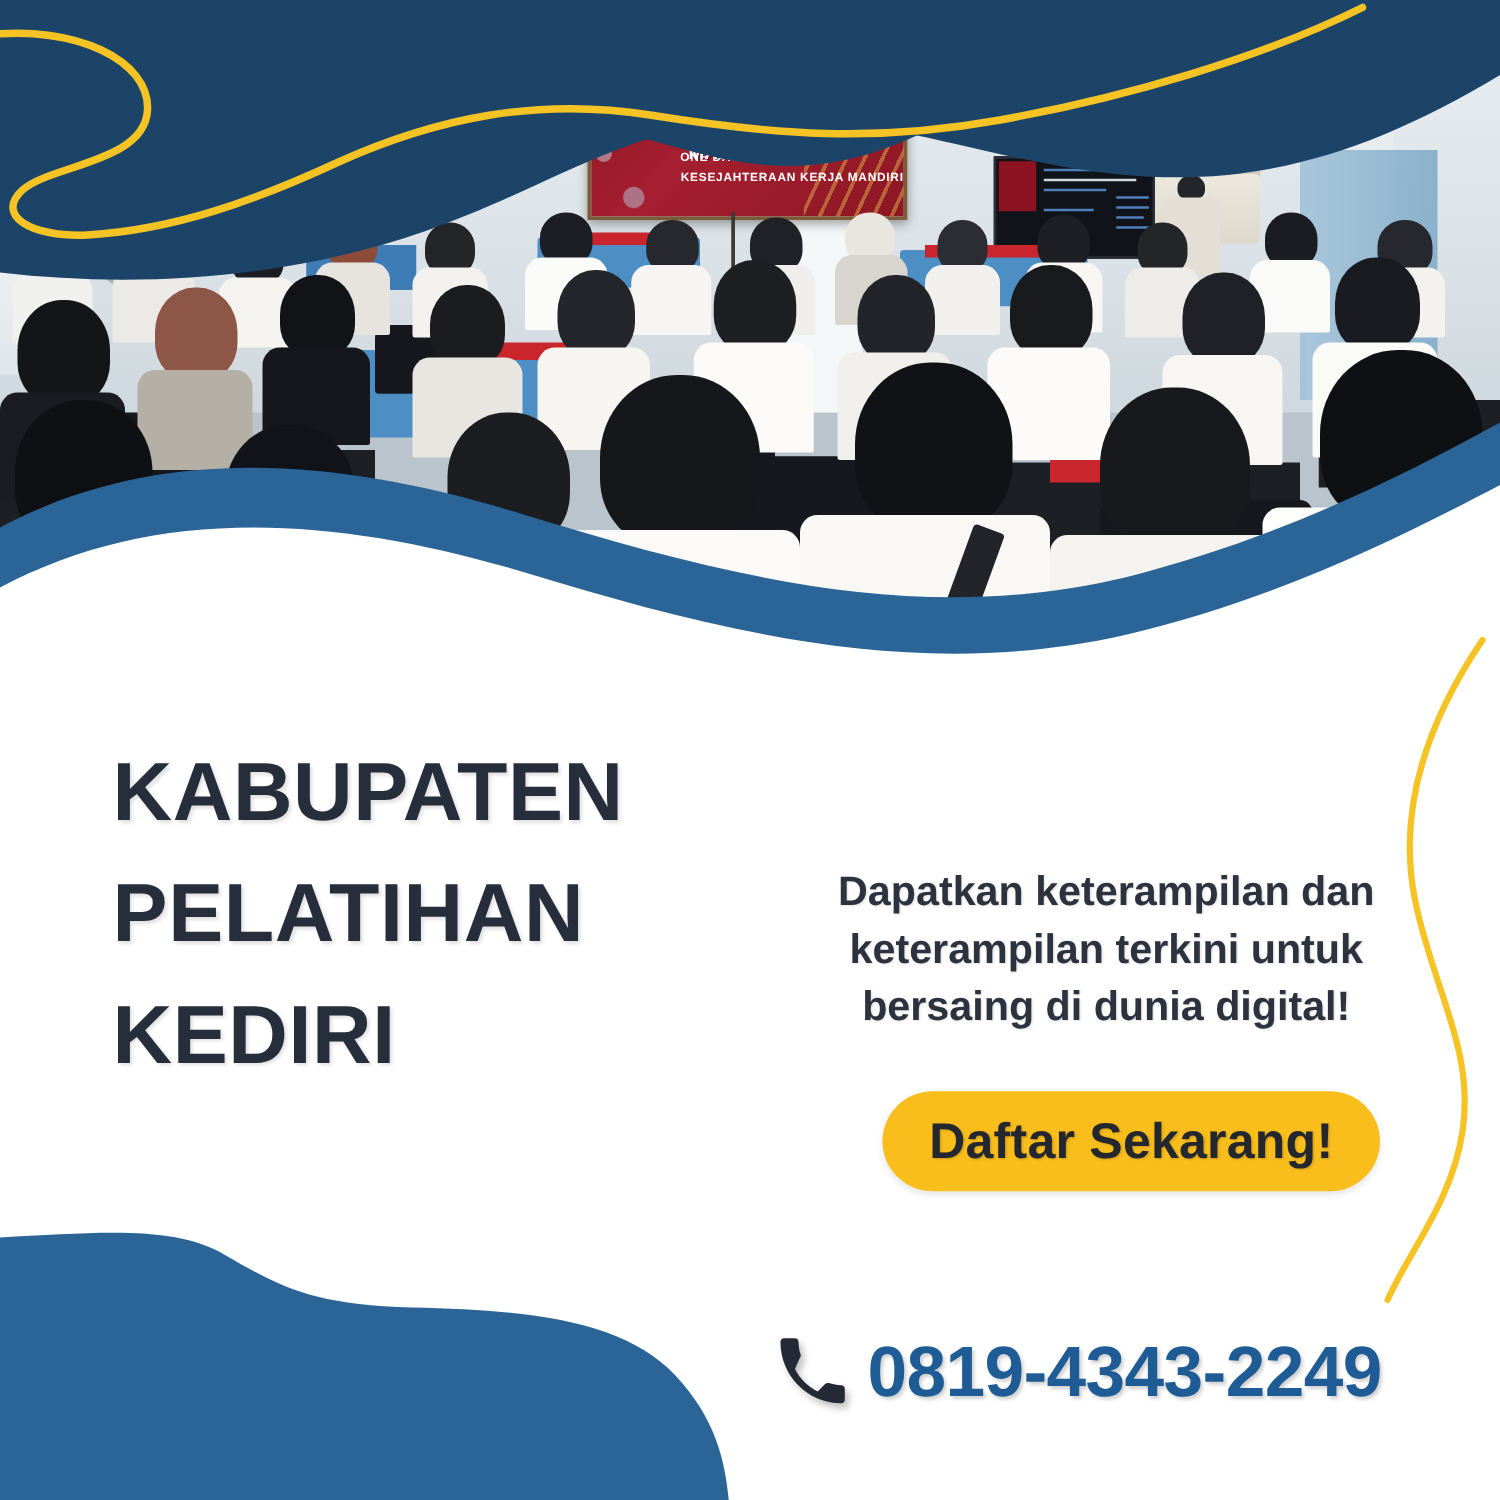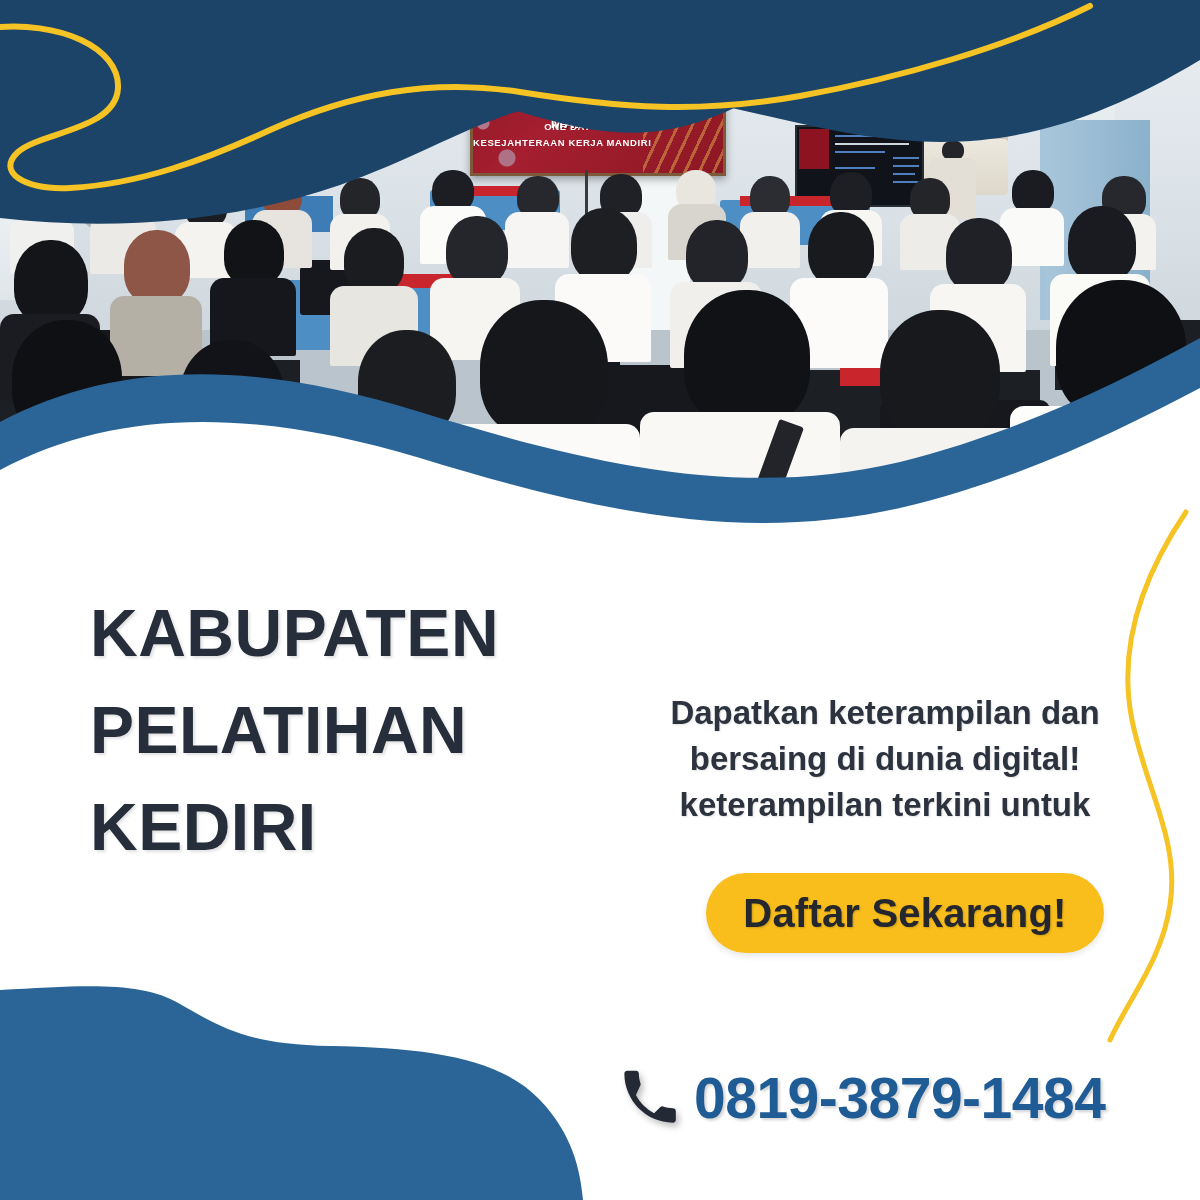--- a/index.html
+++ b/index.html
@@ -62,21 +62,21 @@
   .banner .logo{position:absolute;left:68px;top:10px;width:16px;height:20px;
     background:linear-gradient(180deg,#2e7d32,#1b5e20);
     clip-path:polygon(50% 0,100% 18%,100% 72%,50% 100%,0 72%,0 18%);}
   .banner .logotext{position:absolute;left:88px;top:9px;color:#f0e6cf;
     font-size:5px;line-height:5.5px;letter-spacing:.3px;font-weight:700;text-align:left;}
   .banner .bt1{position:absolute;left:0;right:0;top:44px;text-align:center;
     color:#ffffff;font-weight:800;font-size:15px;letter-spacing:.4px;
     text-shadow:1px 1px 1px rgba(0,0,0,.5);}
   .banner .bt2{position:absolute;left:0;right:0;top:68px;text-align:center;
     color:#fff;font-weight:700;font-size:9.5px;letter-spacing:.6px;}
-  .banner .bt3{position:absolute;left:0;right:0;top:84px;text-align:left;
+  .banner .bt3{position:absolute;left:0;right:0;top:84px;text-align:right;
     color:#fff;font-weight:700;font-size:9.5px;letter-spacing:.6px;}
   .stagewood{position:absolute;left:390px;top:45px;width:430px;height:215px;
     background:linear-gradient(180deg,#9d7249,#8a6340);z-index:-1;}
   .mic{position:absolute;left:585px;top:170px;width:3px;height:60px;background:#3a3a3a;}
 
   
   .presenter{position:absolute;left:262px;top:140px;width:46px;height:70px;}
   .presenter .head{position:absolute;left:10px;top:0;width:26px;height:30px;
     background:#2b2b33;border-radius:50% 50% 45% 45%;}
   .presenter .face{position:absolute;left:16px;top:8px;width:14px;height:16px;
@@ -401,29 +401,29 @@
   </svg>
 
   <div class="headline">
     <div>KABUPATEN</div>
     <div>PELATIHAN</div>
     <div>KEDIRI</div>
   </div>
 
   <div class="subtext">
     <div>Dapatkan keterampilan dan</div>
+    <div>keterampilan terkini untuk</div>
     <div>bersaing di dunia digital!</div>
-    <div>keterampilan terkini untuk</div>
   </div>
 
   <div class="cta">Daftar Sekarang!</div>
 
 
   <div class="phonewrap">
     <svg class="phoneicon" viewBox="0 0 24 24">
       <path fill="#232A36" d="M6.6 10.8c1.6 3.2 4.3 5.8 7.5 7.5l2.5-2.5c.3-.3.8-.4 1.2-.3
         1.3.4 2.7.7 4.1.7.7 0 1.2.5 1.2 1.2V21c0 .7-.5 1.2-1.2 1.2C10.9 22.2 1.8 13.1 1.8 1.9
         1.8 1.2 2.3.7 3 .7h3.6c.7 0 1.2.5 1.2 1.2 0 1.4.2 2.8.7 4.1.1.4 0 .9-.3 1.2L6.6 10.8z"></path>
     </svg>
-    <span class="phonenum">0819-3879-1484</span>
+    <span class="phonenum">0819-4343-2249</span>
   </div>
 
 </div>
 
 </body></html>

